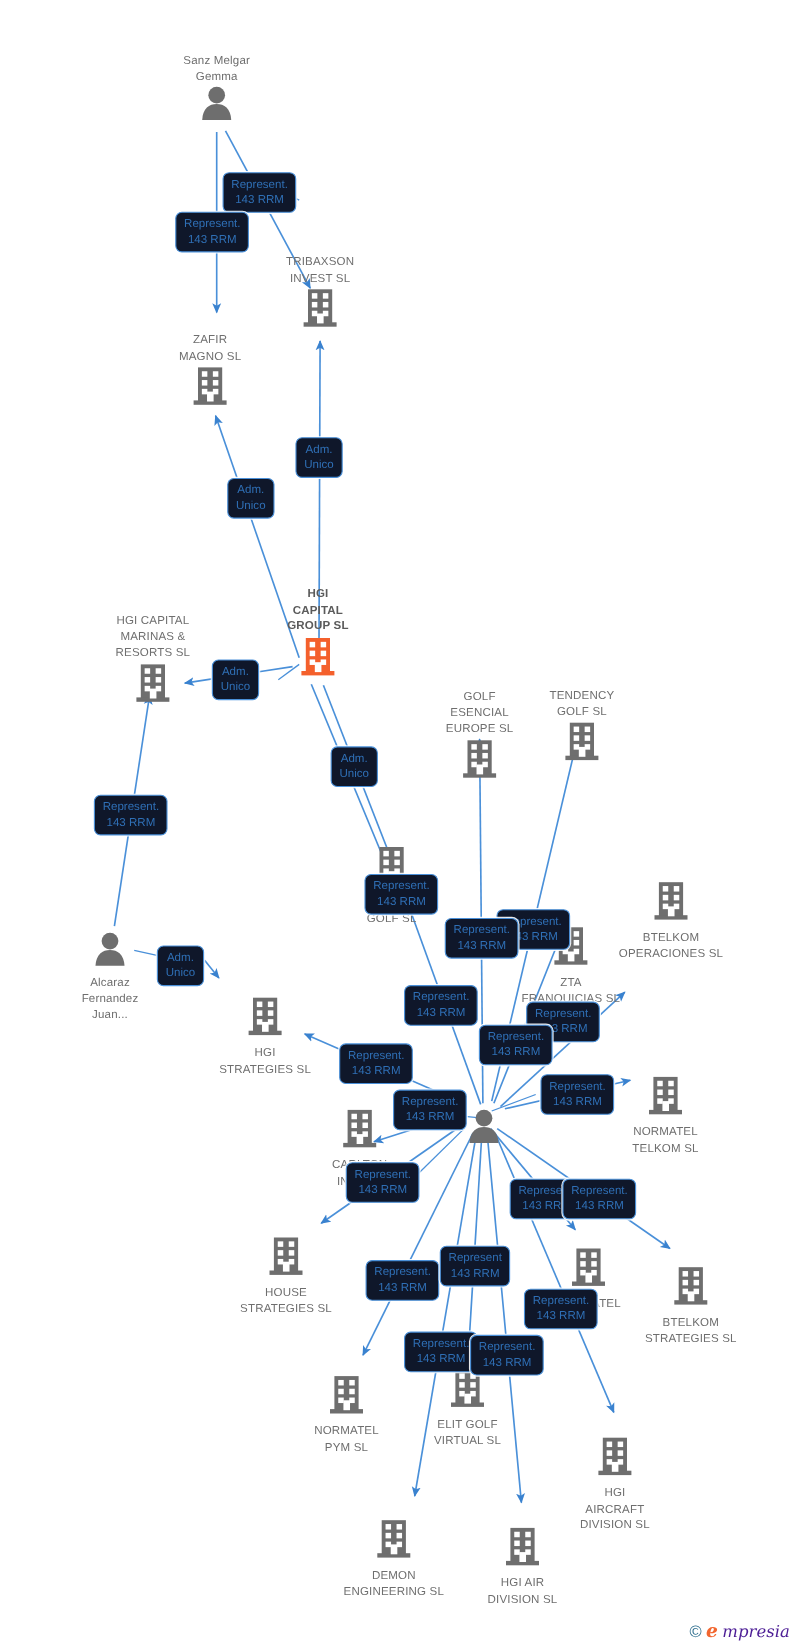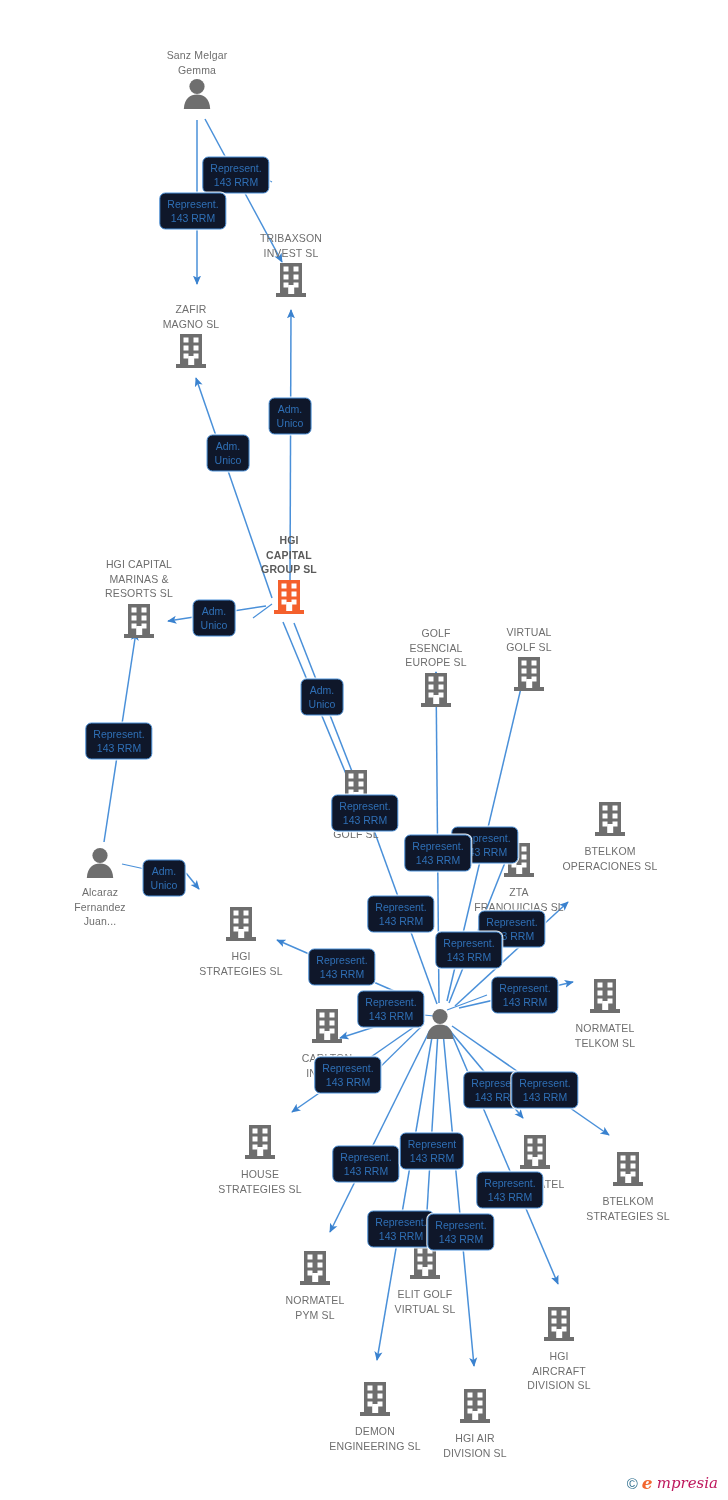--- a/index.html
+++ b/index.html
@@ -33,21 +33,21 @@
   .badge .l1{display:block;}
   .badge .l2{display:block;}
 
   
   #watermark{
     position:absolute;right:10px;bottom:9px;display:flex;align-items:center;gap:4px;
     font-size:15px;line-height:15px;
   }
   #watermark .c{color:#2d6e8e;font-size:15px;}
   #watermark .e{color:#f2662f;font-family:"DejaVu Serif",serif;font-style:italic;font-size:17px;font-weight:bold;}
-  #watermark .w{color:#be185d;font-family:"DejaVu Serif",serif;font-style:italic;font-size:15px;}
+  #watermark .w{color:#4c1d95;font-family:"DejaVu Serif",serif;font-style:italic;font-size:15px;}
 </style>
 </head>
 <body>
 
 <div id="canvas">
 
   <svg id="edges" viewBox="0 0 728 1500">
     <defs>
       <marker id="ah" markerWidth="7" markerHeight="7" refX="5.6" refY="3" orient="auto">
         <path d="M0,0.3 L6.2,3 L0,5.7 L1.5,3 Z" fill="#3a82cf"></path>
@@ -176,21 +176,21 @@
             <rect x="9.5" y="5.5" width="5" height="5" fill="#fff"></rect>
             <rect x="19.5" y="5.5" width="5" height="5" fill="#fff"></rect>
             <rect x="9.5" y="13.5" width="5" height="5" fill="#fff"></rect>
             <rect x="19.5" y="13.5" width="5" height="5" fill="#fff"></rect>
             <rect x="9.5" y="21.5" width="5" height="5" fill="#fff"></rect>
             <rect x="19.5" y="21.5" width="5" height="5" fill="#fff"></rect>
             <rect x="14.2" y="24" width="6" height="9" fill="#fff"></rect>
           </svg></span>
       </div>
       <div class="node lbl-above" style="left: 529px; top: 625px;">
-        <span class="lbl">VIRTUAL
+        <span class="lbl">TENDENCY
 GOLF  SL</span>
         <span class="icon"><svg width="34" height="38" viewBox="0 0 34 38">
             <rect x="6" y="2" width="22" height="31" fill="#6e6e6e"></rect>
             <rect x="2" y="32" width="30" height="4" fill="#6e6e6e"></rect>
             <rect x="9.5" y="5.5" width="5" height="5" fill="#fff"></rect>
             <rect x="19.5" y="5.5" width="5" height="5" fill="#fff"></rect>
             <rect x="9.5" y="13.5" width="5" height="5" fill="#fff"></rect>
             <rect x="19.5" y="13.5" width="5" height="5" fill="#fff"></rect>
             <rect x="9.5" y="21.5" width="5" height="5" fill="#fff"></rect>
             <rect x="19.5" y="21.5" width="5" height="5" fill="#fff"></rect>
@@ -387,21 +387,21 @@
             <rect x="9.5" y="13.5" width="5" height="5" fill="#fff"></rect>
             <rect x="19.5" y="13.5" width="5" height="5" fill="#fff"></rect>
             <rect x="9.5" y="21.5" width="5" height="5" fill="#fff"></rect>
             <rect x="19.5" y="21.5" width="5" height="5" fill="#fff"></rect>
             <rect x="14.2" y="24" width="6" height="9" fill="#fff"></rect>
           </svg></span>
         <span class="lbl">HGI
 AIRCRAFT
 DIVISION SL</span>
       </div>
-      <div class="node lbl-below" style="left: 375px; top: 1380px;">
+      <div class="node lbl-below" style="left: 358px; top: 1380px;">
         <span class="icon"><svg width="34" height="38" viewBox="0 0 34 38">
             <rect x="6" y="2" width="22" height="31" fill="#6e6e6e"></rect>
             <rect x="2" y="32" width="30" height="4" fill="#6e6e6e"></rect>
             <rect x="9.5" y="5.5" width="5" height="5" fill="#fff"></rect>
             <rect x="19.5" y="5.5" width="5" height="5" fill="#fff"></rect>
             <rect x="9.5" y="13.5" width="5" height="5" fill="#fff"></rect>
             <rect x="19.5" y="13.5" width="5" height="5" fill="#fff"></rect>
             <rect x="9.5" y="21.5" width="5" height="5" fill="#fff"></rect>
             <rect x="19.5" y="21.5" width="5" height="5" fill="#fff"></rect>
             <rect x="14.2" y="24" width="6" height="9" fill="#fff"></rect>

